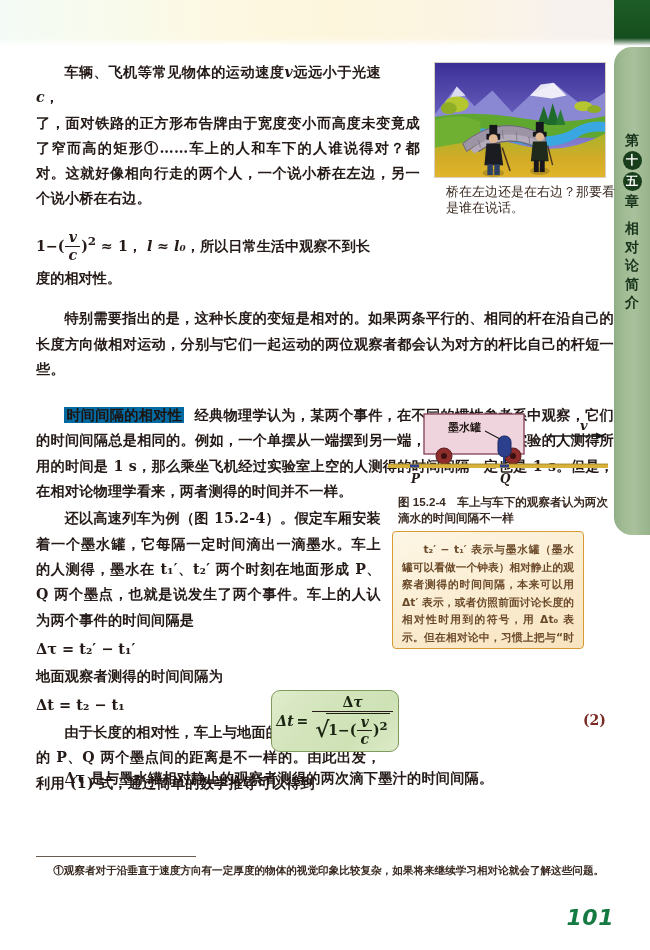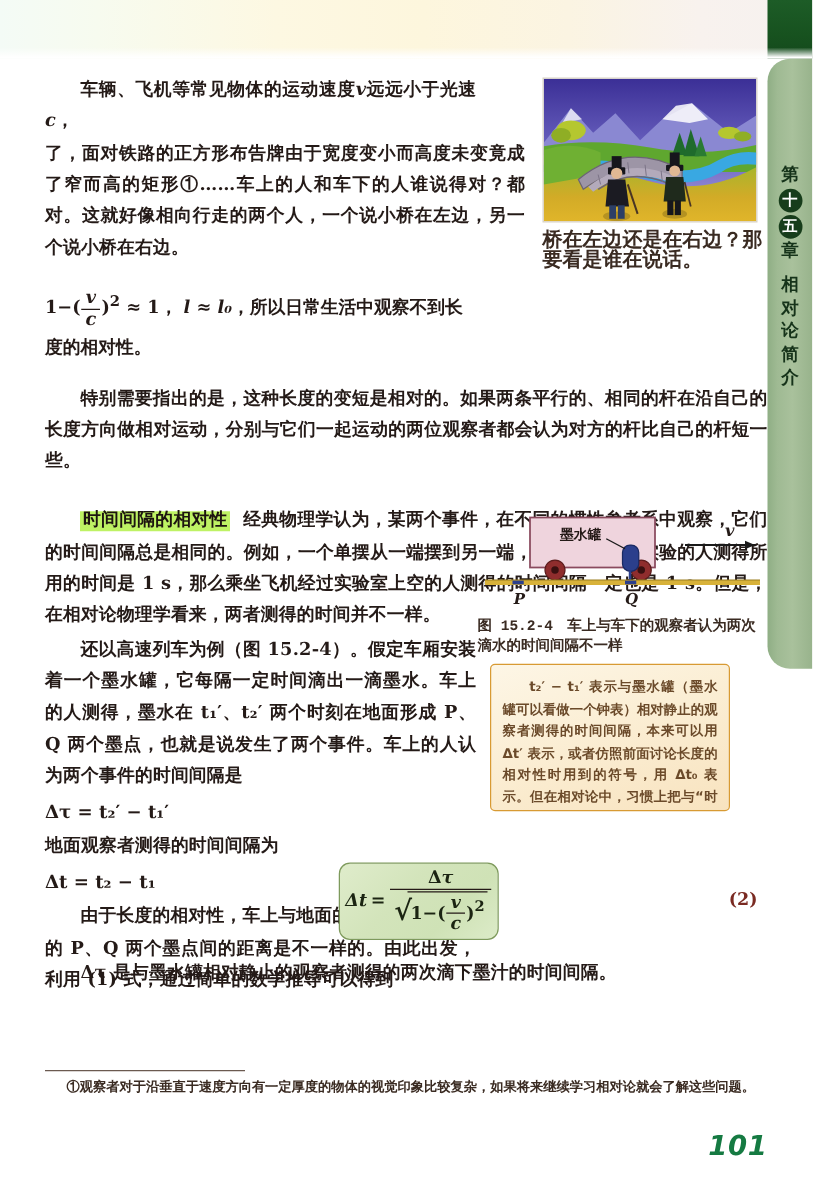--- a/index.html
+++ b/index.html
@@ -114,25 +114,25 @@
     margin: 2px 0 6px 14px;
   }
   .illus {
     width: 172px;
     height: 116px;
     display: block;
     border: 1px solid #d8d2c4;
     box-sizing: border-box;
   }
   .fig-caption {
-    margin: 6px 0 0 0;
-    font-size: 16px;
+    margin: 6px 0 0 12px;
+    font-size: 13px;
     line-height: 16px;
     color: #3a2b22;
-    font-weight: 700;
+    font-weight: 400;
     font-family: "DejaVu Serif", "Liberation Serif", serif;
     width: 176px;
   }
 
   
   .eq-center {
     font-size: 14.5px;
     line-height: 27px;
     color: #241a17;
     font-weight: 700;
@@ -173,41 +173,41 @@
   
   .inline-formula-line {
     font-size: 14.2px;
     line-height: 30px;
     color: #241a17;
     font-weight: 600;
   }
 
   
   .hl-head {
-    background: #bef264;
+    background: #0369a1;
     padding: 0 2px;
     font-weight: 800;
     color: #1d1410;
-    font-family: Liberation Mono, monospace;
   }
 
   
   .train-fig {
     position: absolute;
     left: 382px;
     top: 404px;
     width: 232px;
   }
   .train-caption {
     margin-top: 4px;
     font-size: 11.6px;
     line-height: 16px;
     color: #3a2b22;
     font-weight: 700;
-    font-family: Liberation Mono, monospace;
+    font-family: Liberation Sans, sans-serif;
+    margin-left: 16px;
   }
 
   
   .note-box {
     position: absolute;
     left: 392px;
     top: 531px;
     width: 192px;
     height: 118px;
     box-sizing: border-box;

